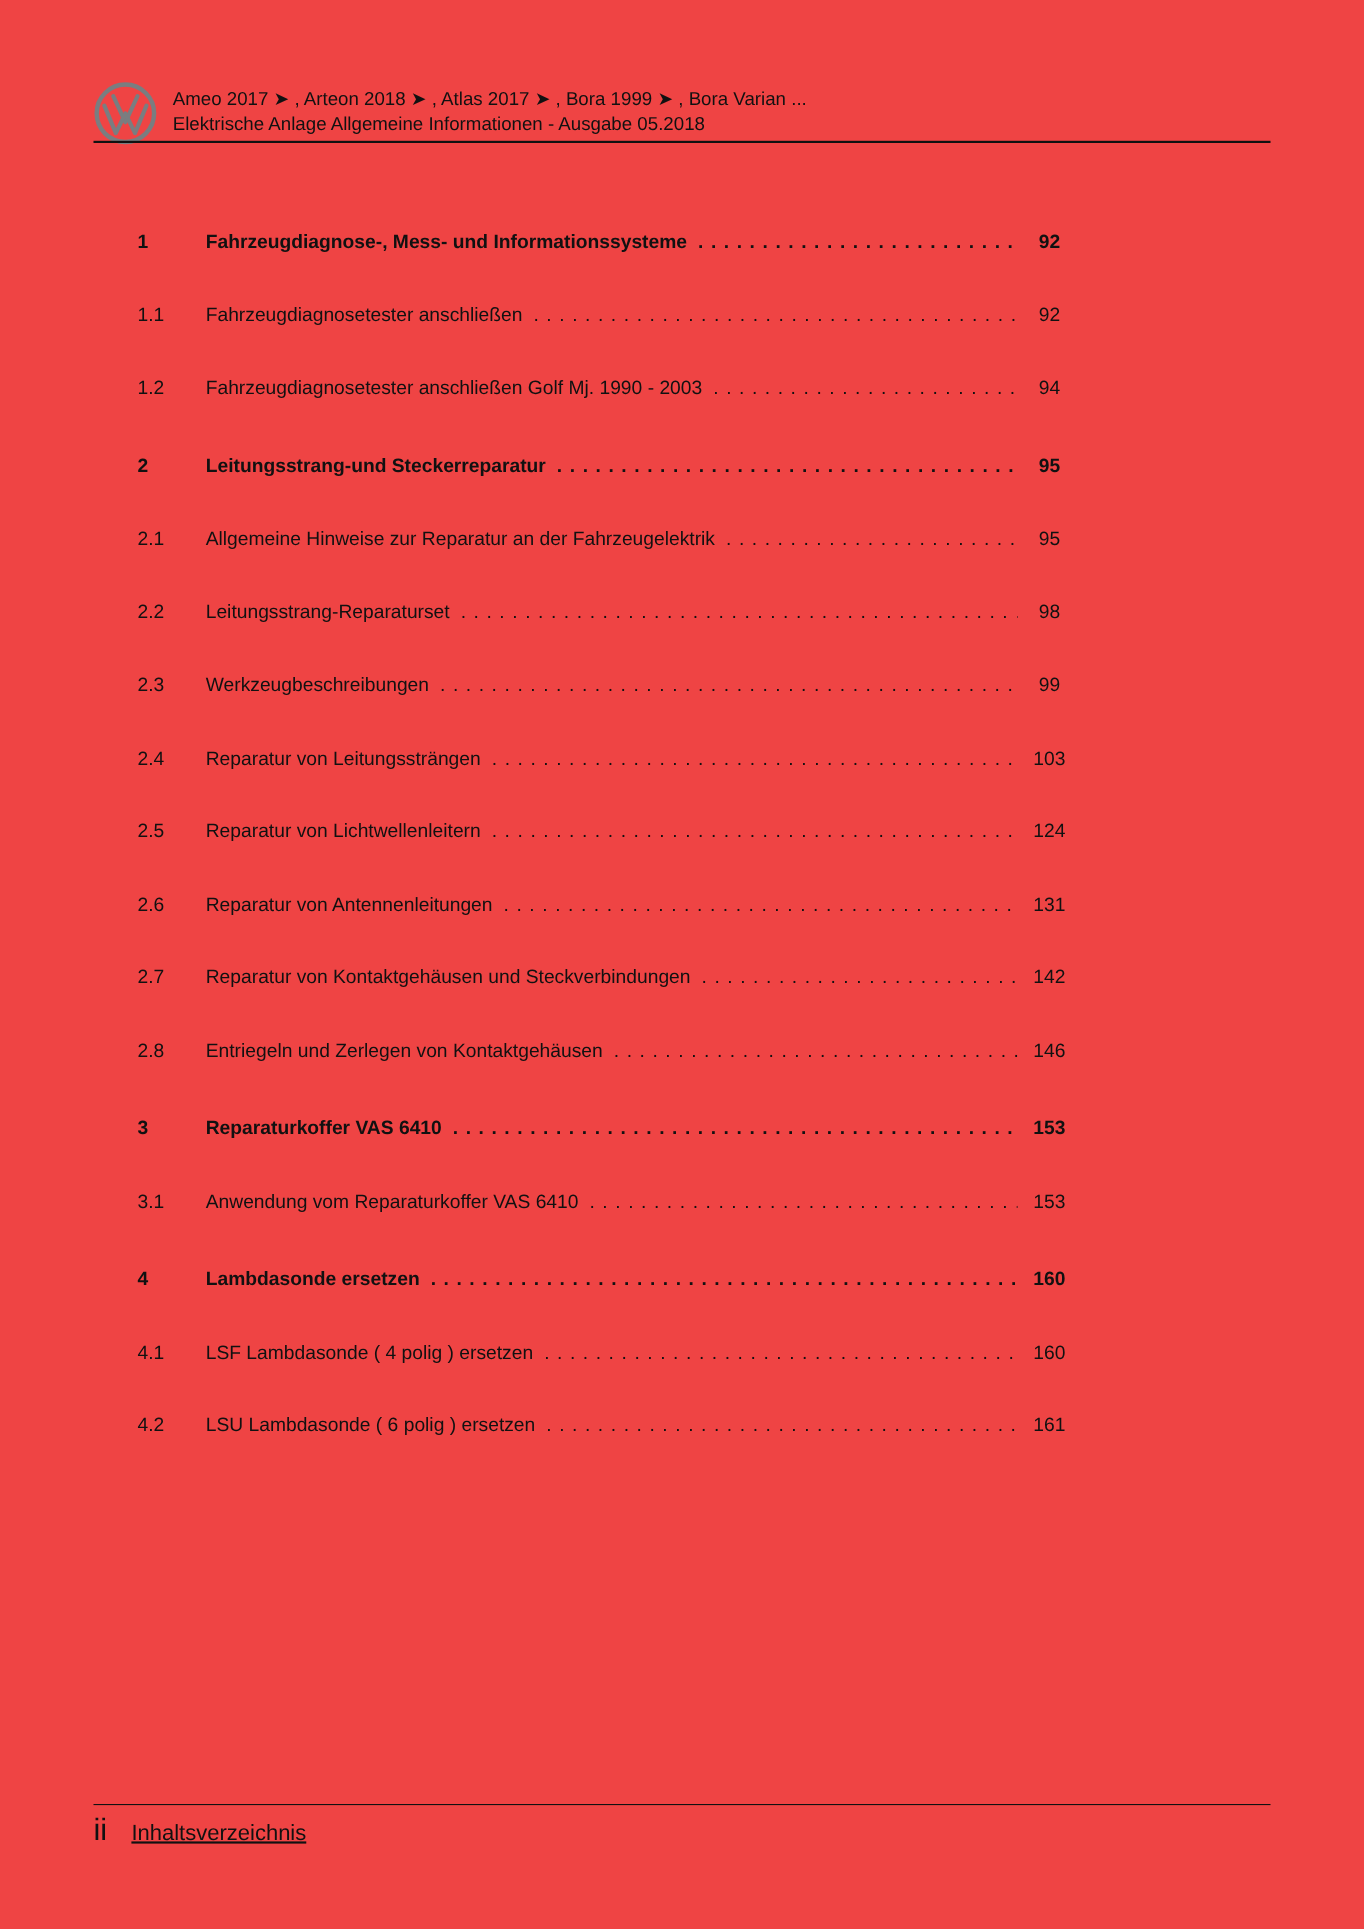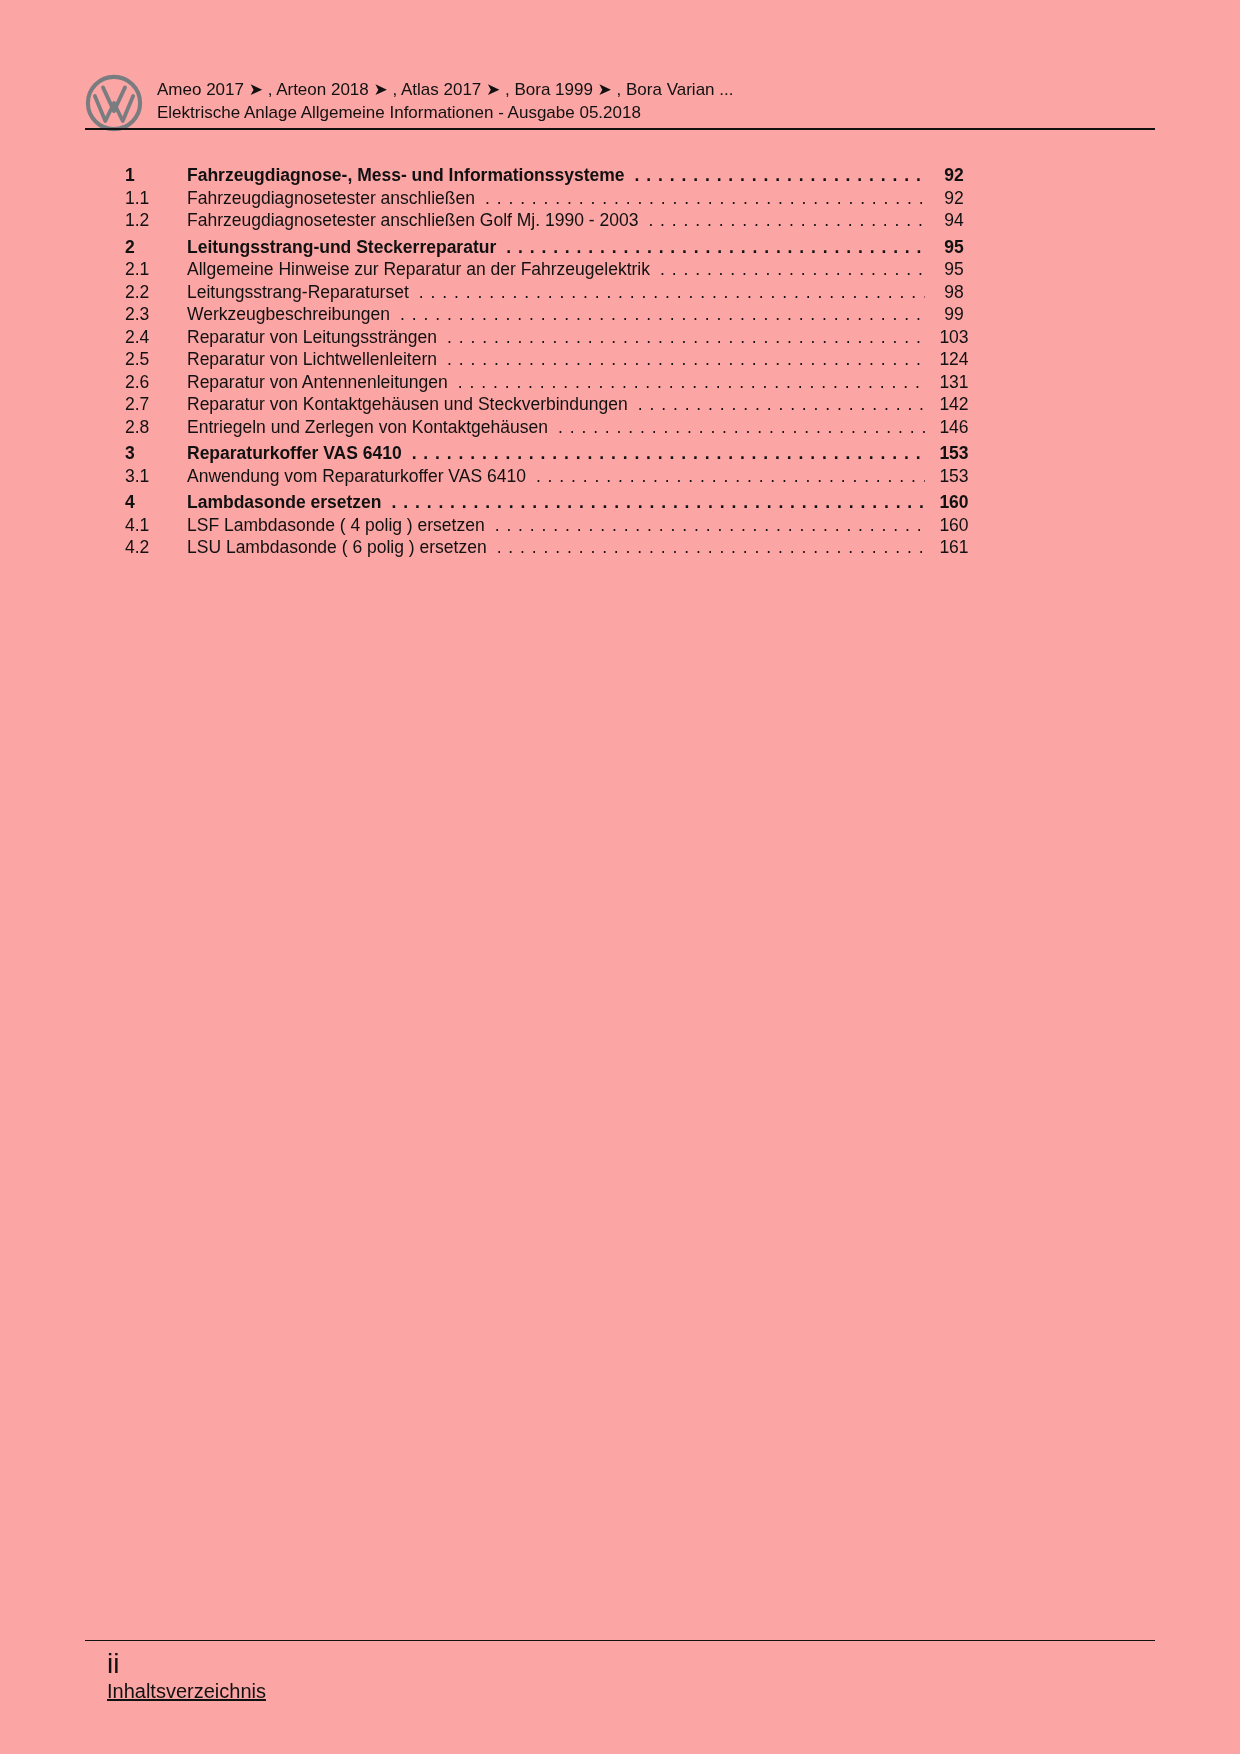--- a/index.html
+++ b/index.html
@@ -7,21 +7,21 @@
   body {
     font-family: "Liberation Sans", "DejaVu Sans", sans-serif;
     color: #111;
     width: 1240px;
     height: 1754px;
     position: relative;
   }
   .page {
     position: absolute;
     inset: 0;
-    background: #fca5a5;
+    background: #ef4444;
   }
 
   
   .header {
     position: absolute;
     top: 72px;
     left: 85px;
     right: 85px;
   }
   .header-inner {
@@ -75,20 +75,21 @@
     margin-top: 4px;
   }
   .toc-num {
     flex: 0 0 62px;
     white-space: nowrap;
   }
   .toc-title {
     flex: 0 0 auto;
     max-width: 640px;
     white-space: nowrap;
+    margin-top: 44px;
   }
   .toc-dots {
     flex: 1 1 auto;
     overflow: hidden;
     white-space: nowrap;
     margin: 0 6px 0 10px;
     min-width: 20px;
   }
   .toc-dots::after {
     content: ". . . . . . . . . . . . . . . . . . . . . . . . . . . . . . . . . . . . . . . . . . . . . . . . . . . . . . . . . . . . . . . . . . . . . . . . . . . . . .";
@@ -107,21 +108,20 @@
     right: 85px;
     top: 1640px;
     border-bottom: 1px solid #111;
   }
   .footer {
     position: absolute;
     left: 85px;
     top: 1648px;
     display: flex;
     align-items: baseline;
-    flex-direction: column;
   }
   .footer-pagenum {
     font-size: 28px;
     line-height: 32px;
     color: #111;
   }
   .footer-label {
     font-size: 20px;
     margin-left: 22px;
     color: #111;

